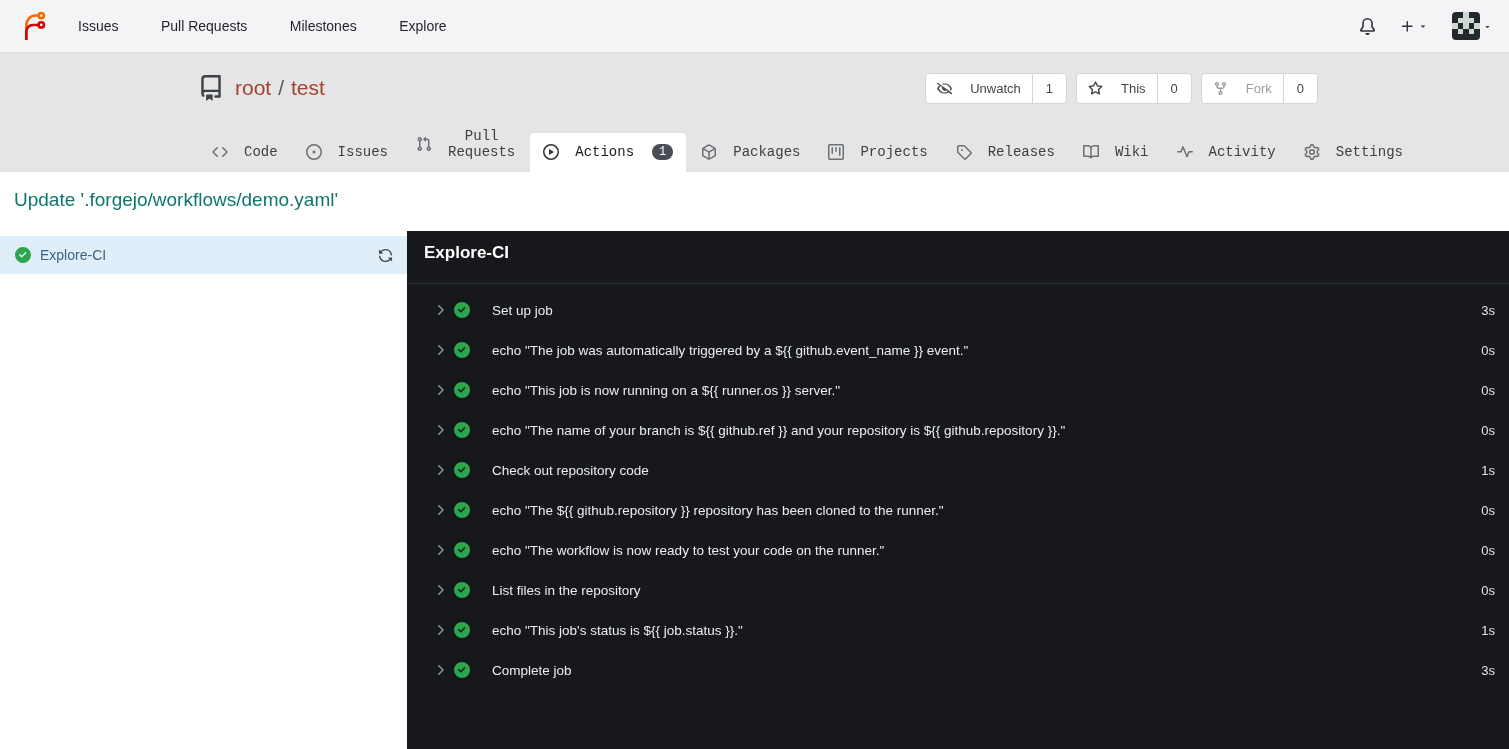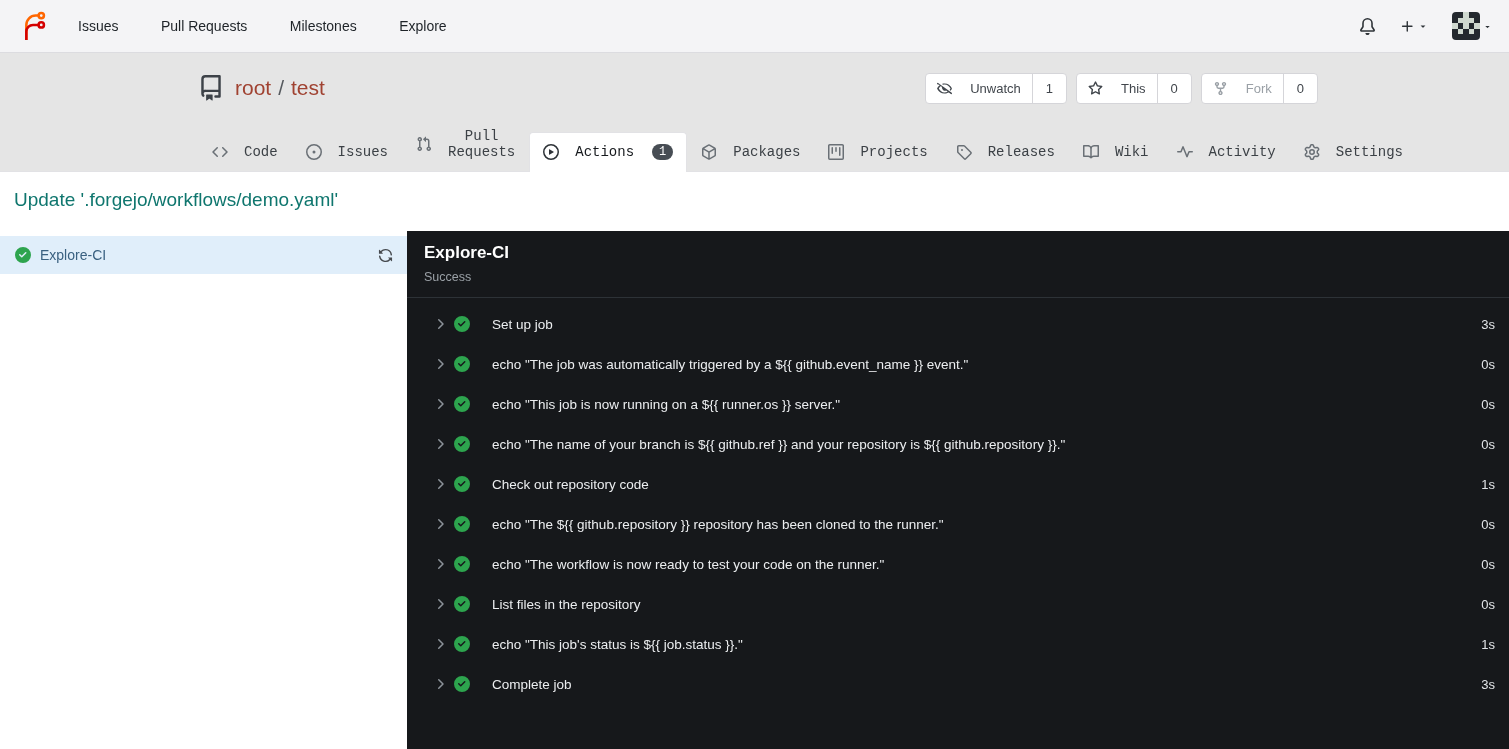--- a/index.html
+++ b/index.html
@@ -351,21 +351,20 @@
         <svg width="15" height="15" viewBox="0 0 16 16" fill="currentColor">
             <path d="M1.705 8.005a.75.75 0 0 1 .834.656 5.5 5.5 0 0 0 9.592 2.97l-1.204-1.204a.25.25 0 0 1 .177-.427h3.646a.25.25 0 0 1 .25.25v3.646a.25.25 0 0 1-.427.177l-1.38-1.38A7.002 7.002 0 0 1 1.05 8.84a.75.75 0 0 1 .656-.834ZM8 2.5a5.487 5.487 0 0 0-4.131 1.869l1.204 1.204A.25.25 0 0 1 4.896 6H1.25A.25.25 0 0 1 1 5.75V2.104a.25.25 0 0 1 .427-.177l1.38 1.38A7.002 7.002 0 0 1 14.95 7.16a.75.75 0 0 1-1.49.178A5.5 5.5 0 0 0 8 2.5Z"></path>
           </svg>
       </span>
     </div>
   </aside>
 
   <section class="panel">
     <div class="panel-header">
       <div class="panel-title">Explore-CI</div>
-      <div class="panel-status">Success</div>
     </div>
     <div class="steps">
   <div class="step-row">
     <span class="step-chevron">
       <svg width="16" height="16" viewBox="0 0 16 16" fill="currentColor">
               <path d="M6.22 3.22a.75.75 0 0 1 1.06 0l4.25 4.25a.75.75 0 0 1 0 1.06l-4.25 4.25a.75.75 0 1 1-1.06-1.06L9.94 8 6.22 4.28a.75.75 0 0 1 0-1.06Z"></path>
             </svg>
     </span>
     <span class="step-check">
       <svg width="16" height="16" viewBox="0 0 16 16" fill="currentColor">

